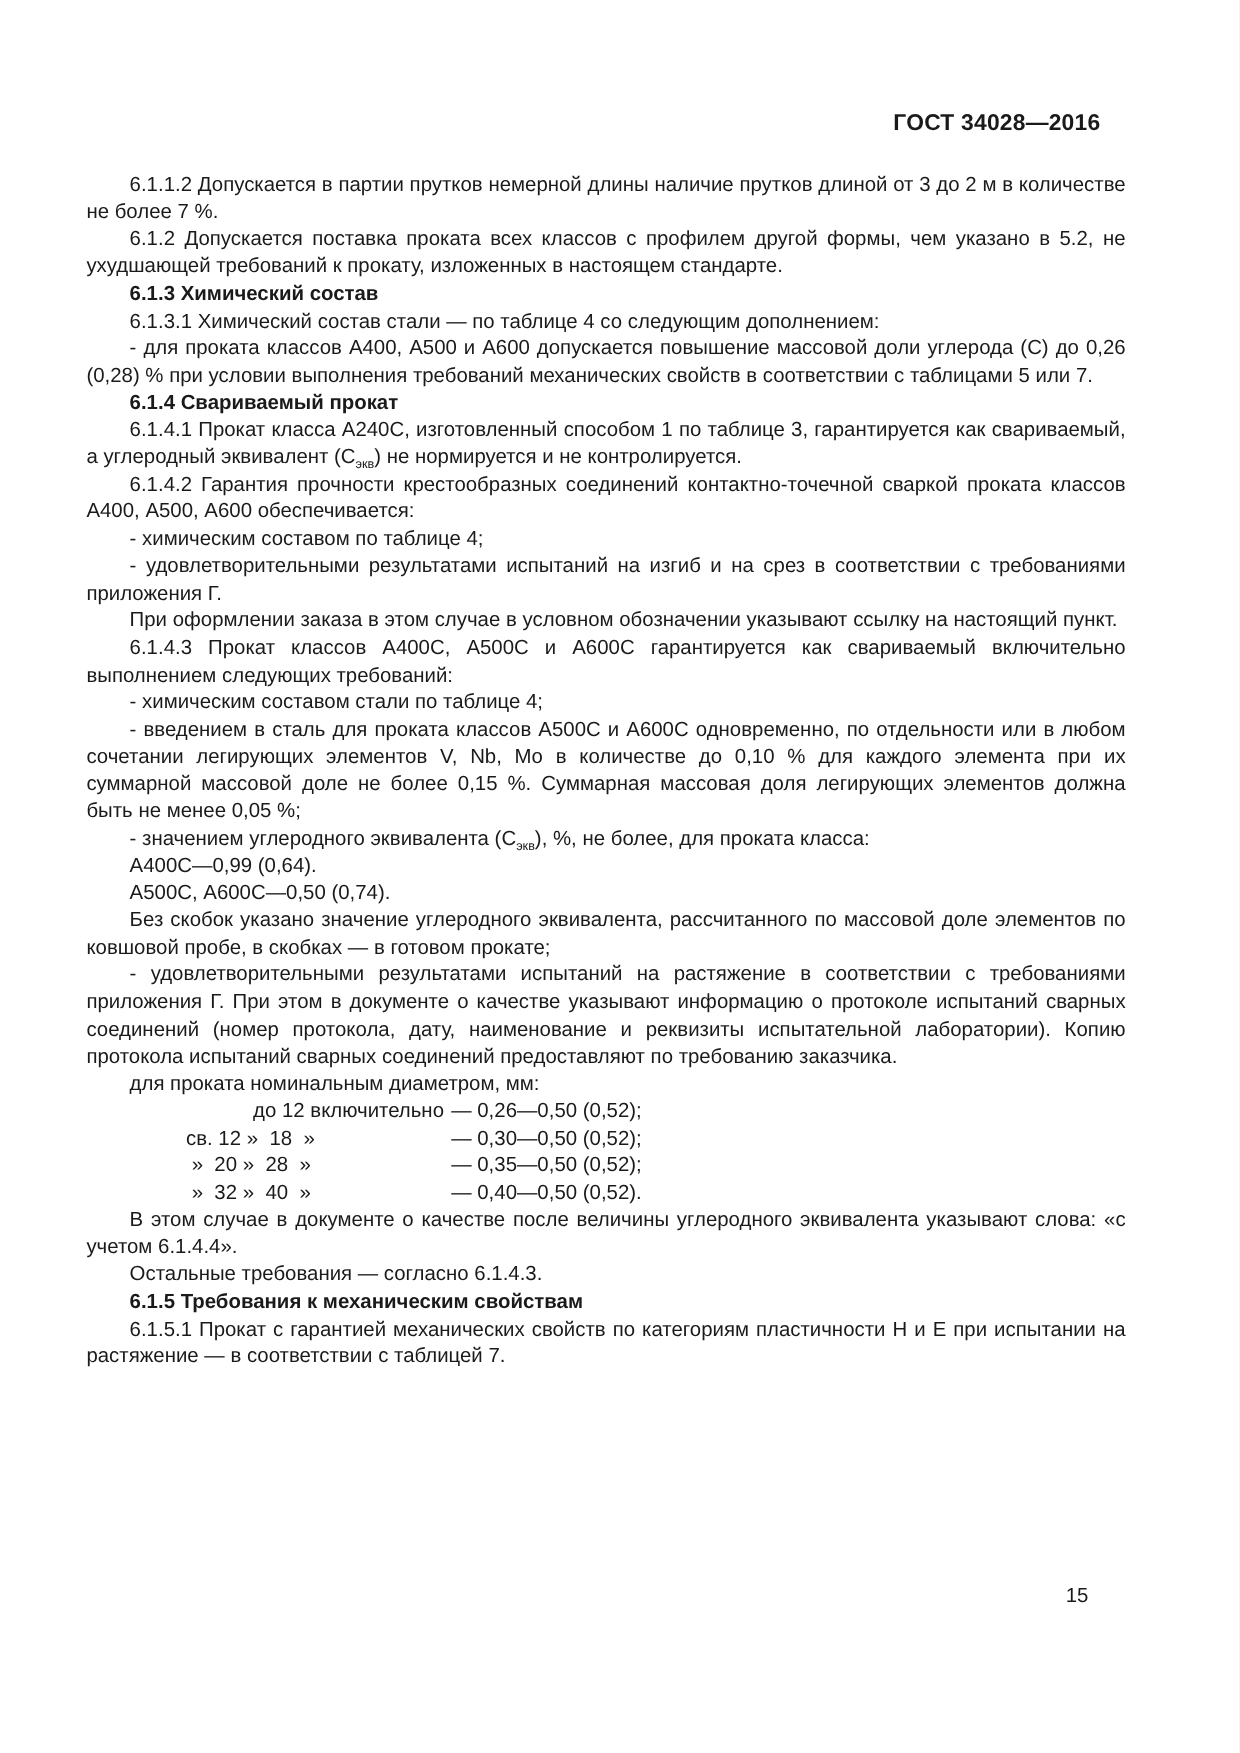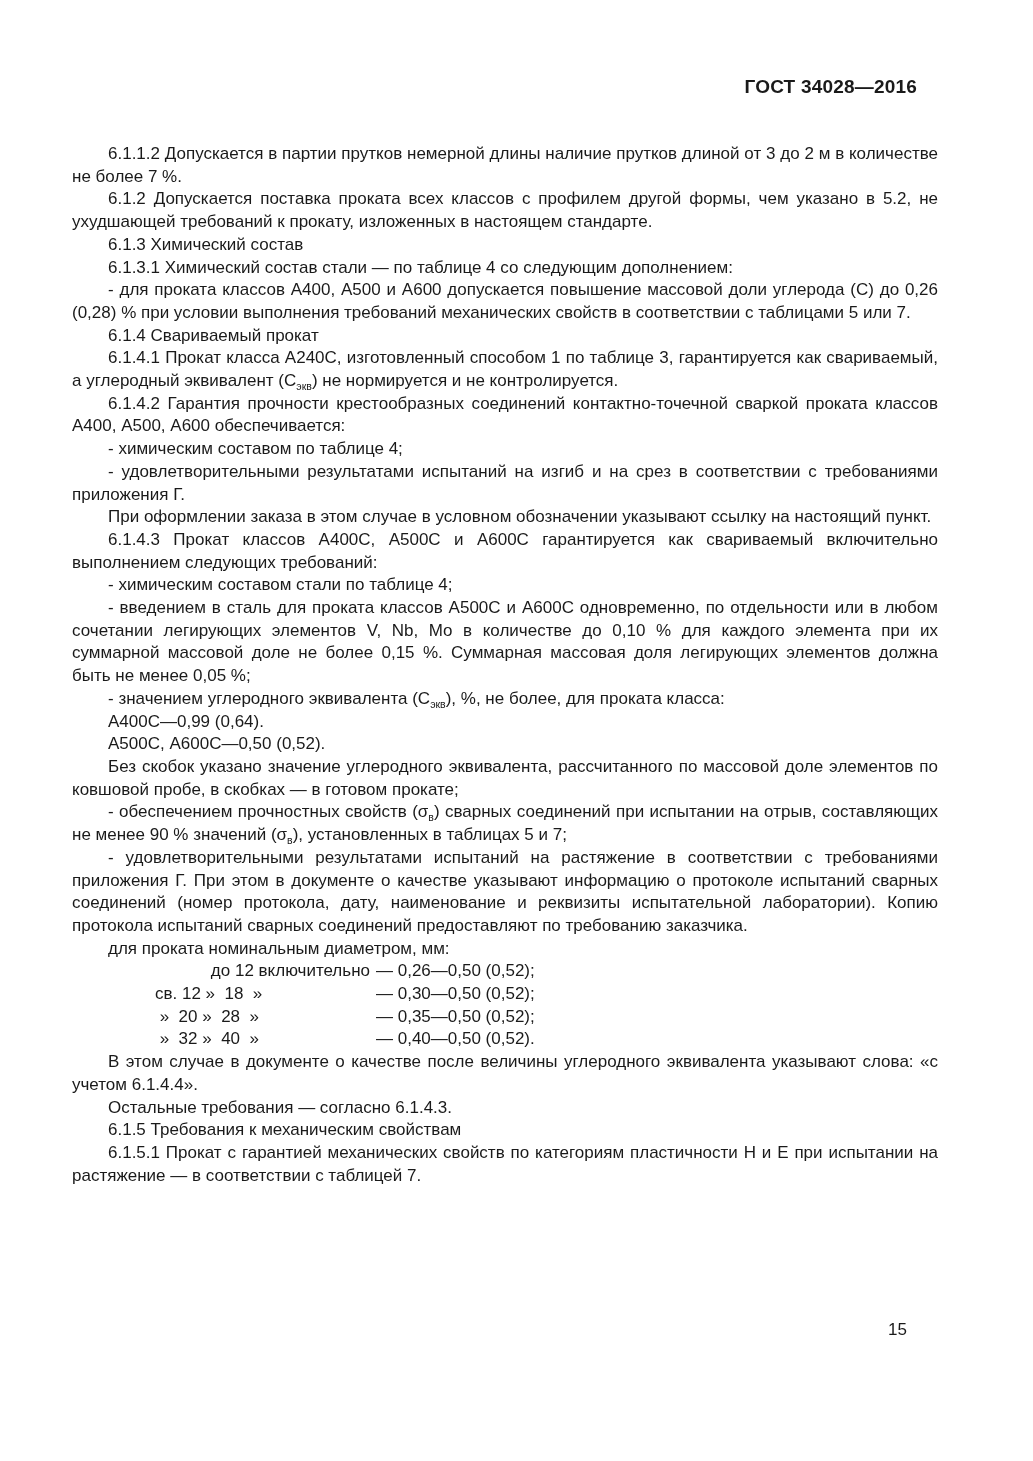--- a/index.html
+++ b/index.html
@@ -7,38 +7,38 @@
     position: relative;
     width: 1033px;
     height: 1461px;
     background: #ffffff;
     font-family: "Liberation Sans", sans-serif;
     color: #1a1a1a;
     overflow: hidden;
   }
   .running-header {
     position: absolute;
-    top: 76px;
+    top: 92px;
     right: 116px;
     font-size: 19px;
     font-weight: bold;
     letter-spacing: 0.2px;
   }
   .body-text {
     position: absolute;
     left: 72px;
     top: 143px;
     width: 866px;
     font-size: 17px;
     line-height: 22.7px;
     text-align: justify;
   }
   .body-text p { margin: 0; }
   .para   { text-indent: 36px; }
-  .heading{ text-indent: 36px; font-weight: normal; }
+  .heading{ text-indent: 36px; font-weight: bold; }
   sub { font-size: 0.62em; line-height: 0; }
   .deflist { margin-left: 46px; text-align: left; }
   .dl-row { display: flex; margin-left: 37px; }
   .dl-range {
     width: 215px;
     white-space: pre;
     flex: 0 0 auto;
   }
   .dl-range.right { text-align: right; }
   .dl-value { white-space: pre; margin-left: 6px; }
@@ -65,23 +65,22 @@
       <p class="para">6.1.4.1 Прокат класса А240С, изготовленный способом 1 по таблице 3, гарантируется как свариваемый, а углеродный эквивалент (С<sub>экв</sub>) не нормируется и не контролируется.</p>
       <p class="para">6.1.4.2 Гарантия прочности крестообразных соединений контактно-точечной сваркой проката классов А400, А500, А600 обеспечивается:</p>
       <p class="para">- химическим составом по таблице 4;</p>
       <p class="para">- удовлетворительными результатами испытаний на изгиб и на срез в соответствии с требованиями приложения Г.</p>
       <p class="para">При оформлении заказа в этом случае в условном обозначении указывают ссылку на настоящий пункт.</p>
       <p class="para">6.1.4.3 Прокат классов А400С, А500С и А600С гарантируется как свариваемый включительно выполнением следующих требований:</p>
       <p class="para">- химическим составом стали по таблице 4;</p>
       <p class="para">- введением в сталь для проката классов А500С и А600С одновременно, по отдельности или в любом сочетании легирующих элементов V, Nb, Mo в количестве до 0,10 % для каждого элемента при их суммарной массовой доле не более 0,15 %. Суммарная массовая доля легирующих элементов должна быть не менее 0,05 %;</p>
       <p class="para">- значением углеродного эквивалента (С<sub>экв</sub>), %, не более, для проката класса:</p>
       <p class="para">А400С—0,99 (0,64).</p>
-      <p class="para">А500С, А600С—0,50 (0,52).</p>
+      <p class="para">А500С, А600С—0,50 (0,74).</p>
       <p class="para">Без скобок указано значение углеродного эквивалента, рассчитанного по массовой доле элементов по ковшовой пробе, в скобках — в готовом прокате;</p>
-      <p class="para">- обеспечением прочностных свойств (σ<sub>в</sub>) сварных соединений при испытании на отрыв, составляющих не менее 90 % значений (σ<sub>в</sub>), установленных в таблицах 5 и 7;</p>
       <p class="para">- удовлетворительными результатами испытаний на растяжение в соответствии с требованиями приложения Г. При этом в документе о качестве указывают информацию о протоколе испытаний сварных соединений (номер протокола, дату, наименование и реквизиты испытательной лаборатории). Копию протокола испытаний сварных соединений предоставляют по требованию заказчика.</p>
       <p class="para">для проката номинальным диаметром, мм:</p>
       <div class="deflist">
         <div class="dl-row">
           <span class="dl-range right">до 12 включительно</span>
           <span class="dl-value">— 0,26—0,50 (0,52);</span>
         </div>
         <div class="dl-row">
           <span class="dl-range">св. 12 »  18  »</span>
           <span class="dl-value">— 0,30—0,50 (0,52);</span>

